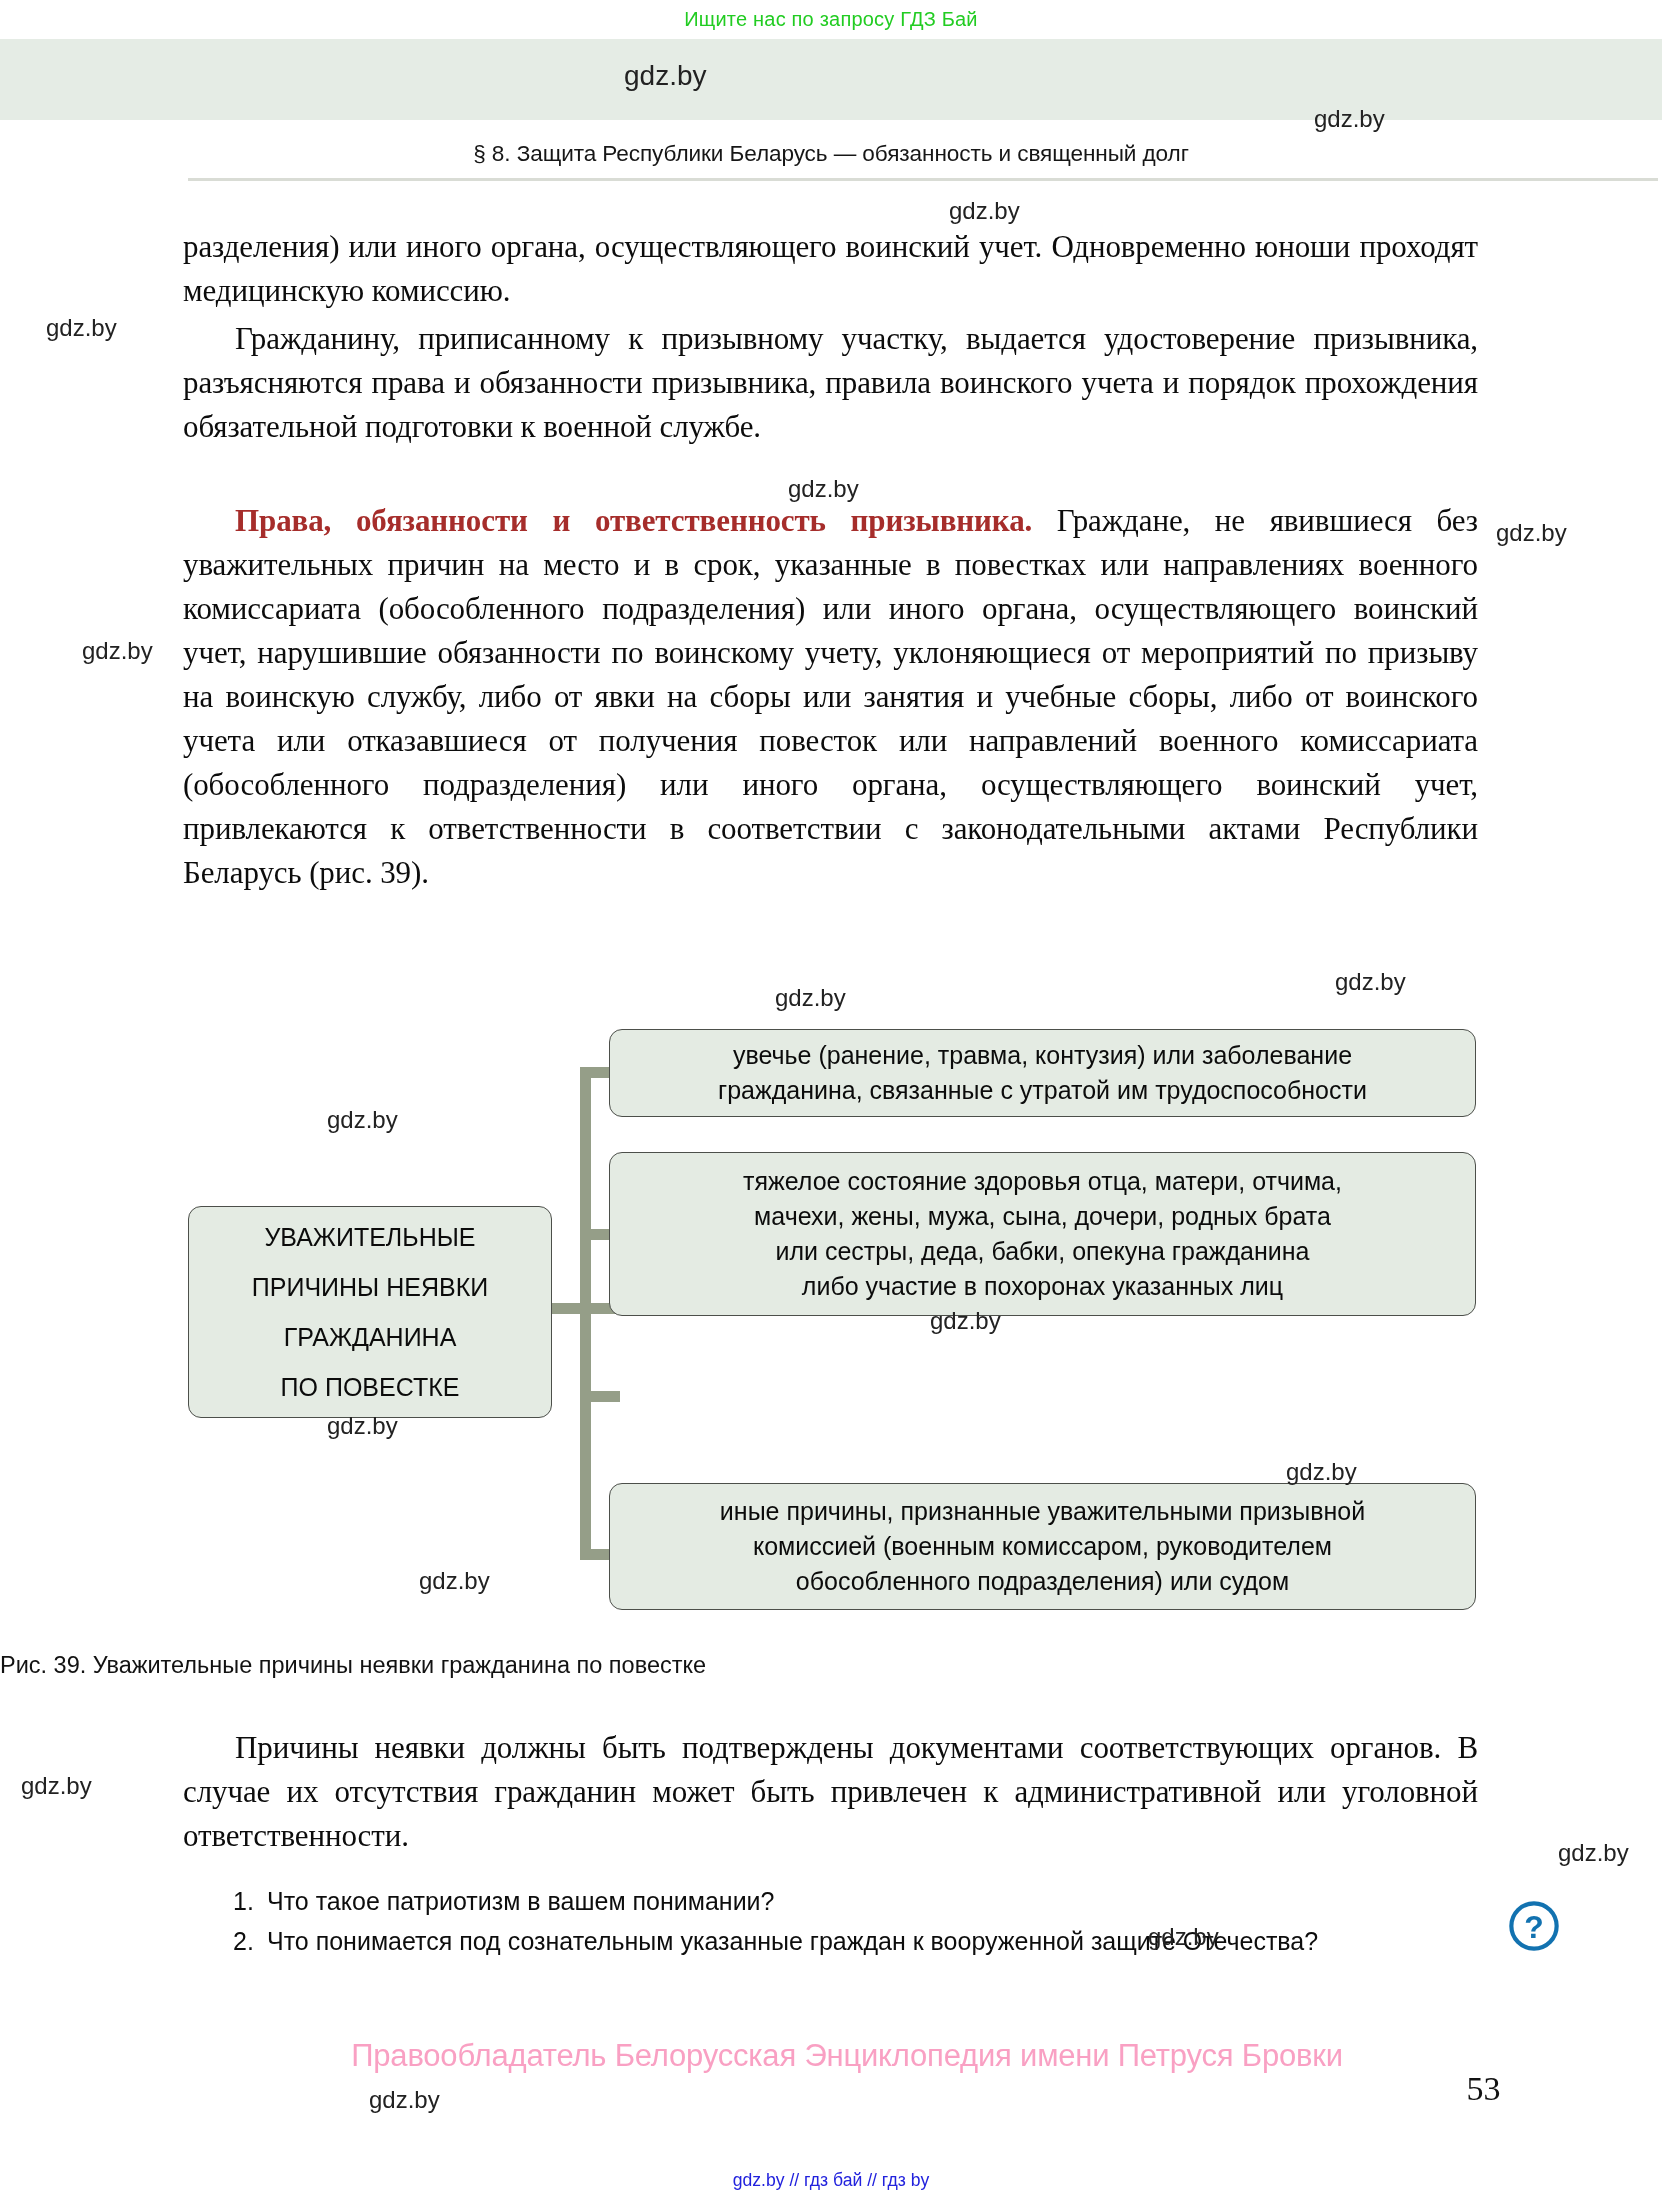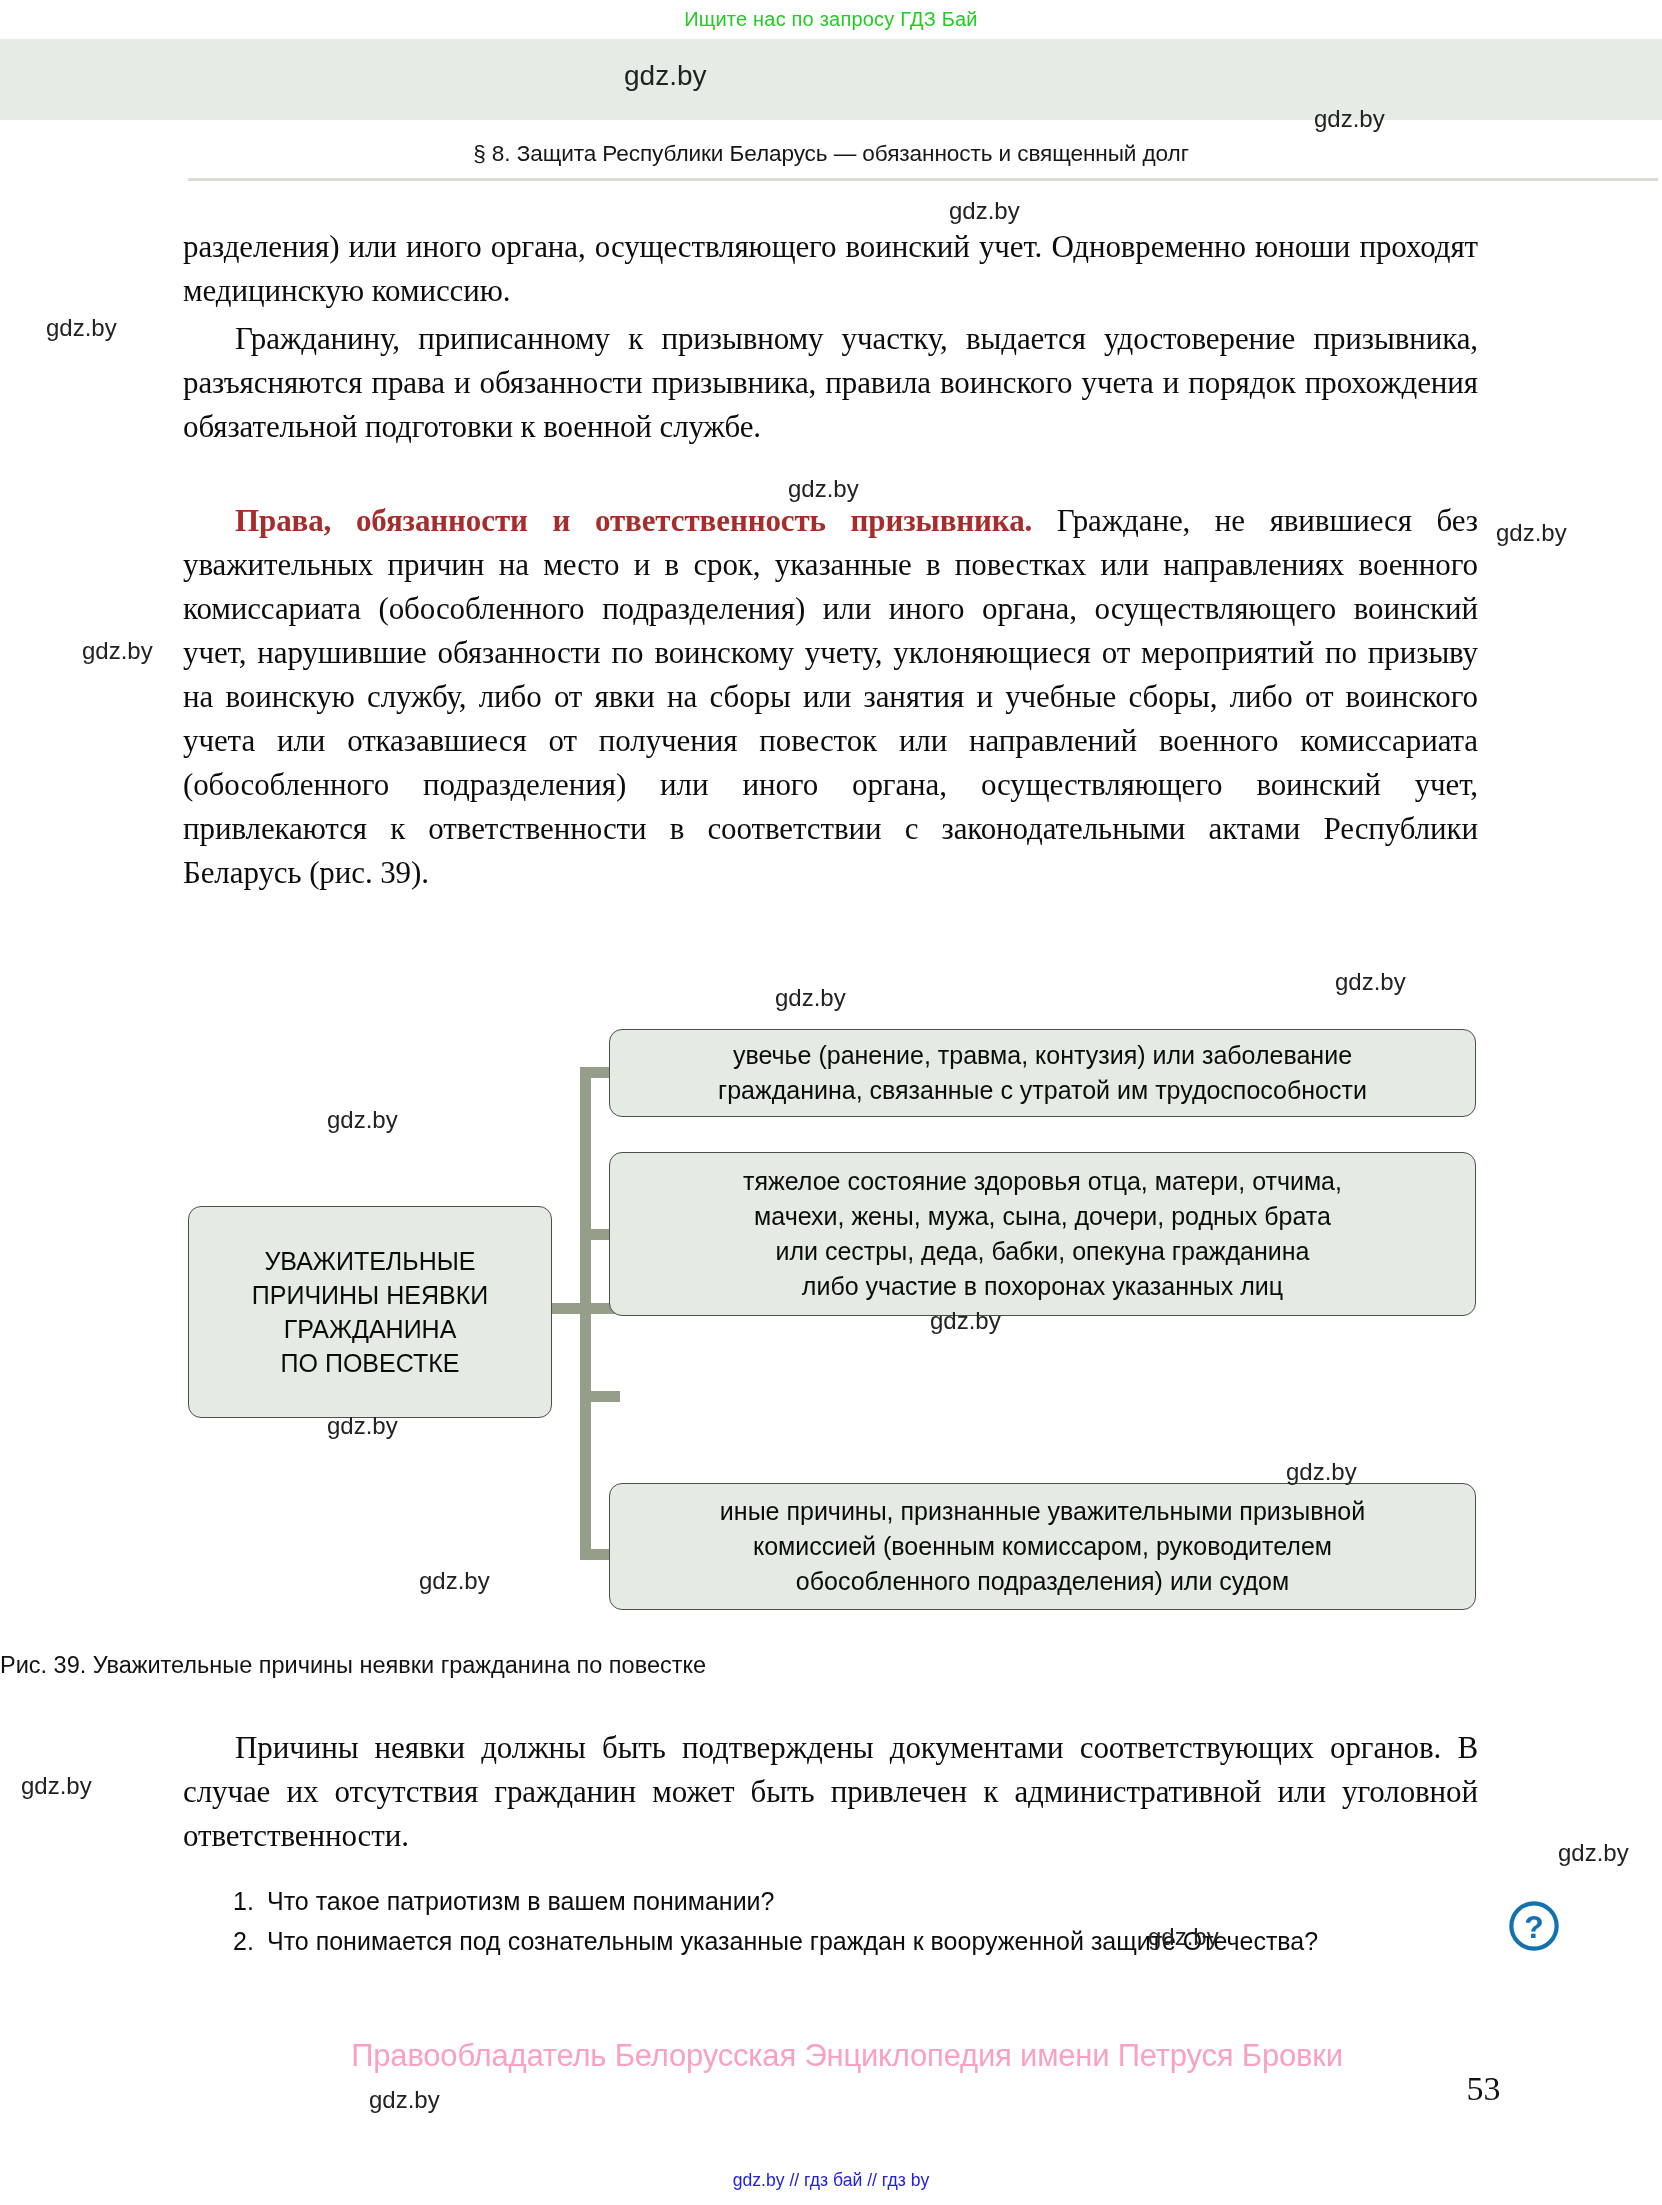--- a/index.html
+++ b/index.html
@@ -107,21 +107,21 @@
     font-family: "Liberation Sans", sans-serif;
     color: #0b0b0b;
   }
   .dbox .inner { padding: 0 17px; }
   .root-box {
     left: 188px;
     top: 205px;
     width: 364px;
     height: 212px;
     font-size: 25px;
-    line-height: 34px;
+    line-height: 50px;
   }
   .leaf-box {
     left: 609px;
     font-size: 25px;
     line-height: 35px;
   }
   #leaf1 { top: 28px;  width: 867px; height: 88px; }
   #leaf2 { top: 151px; width: 867px; height: 164px; }
   #leaf3 { top: 331px; width: 867px; height: 127px; }
   #leaf4 { top: 482px; width: 867px; height: 127px; }

